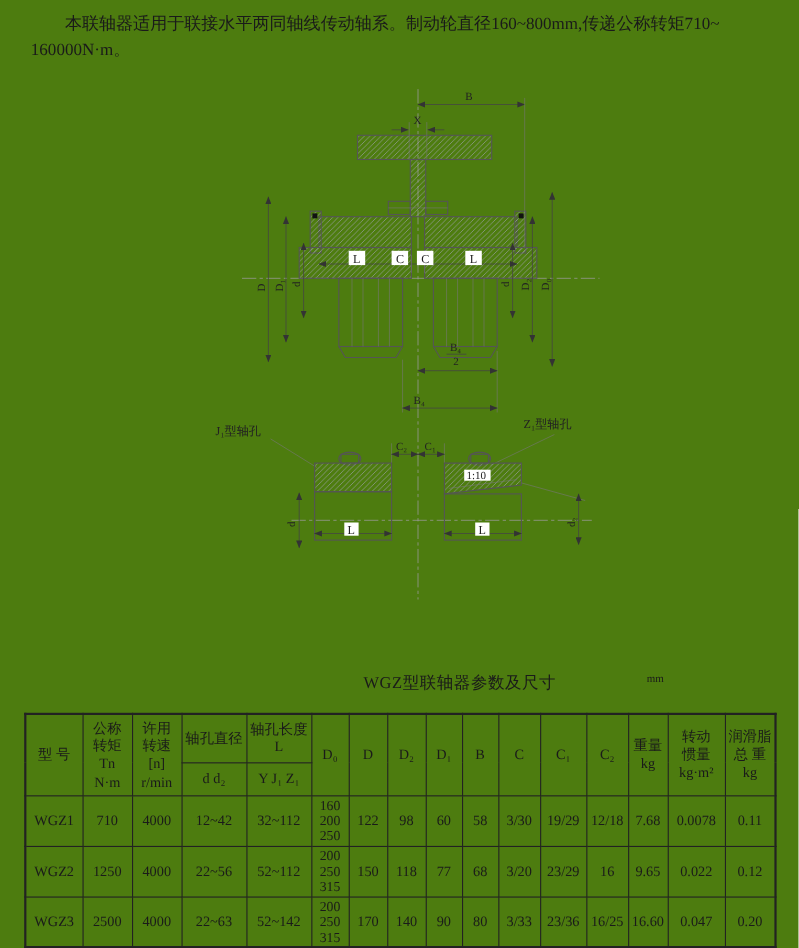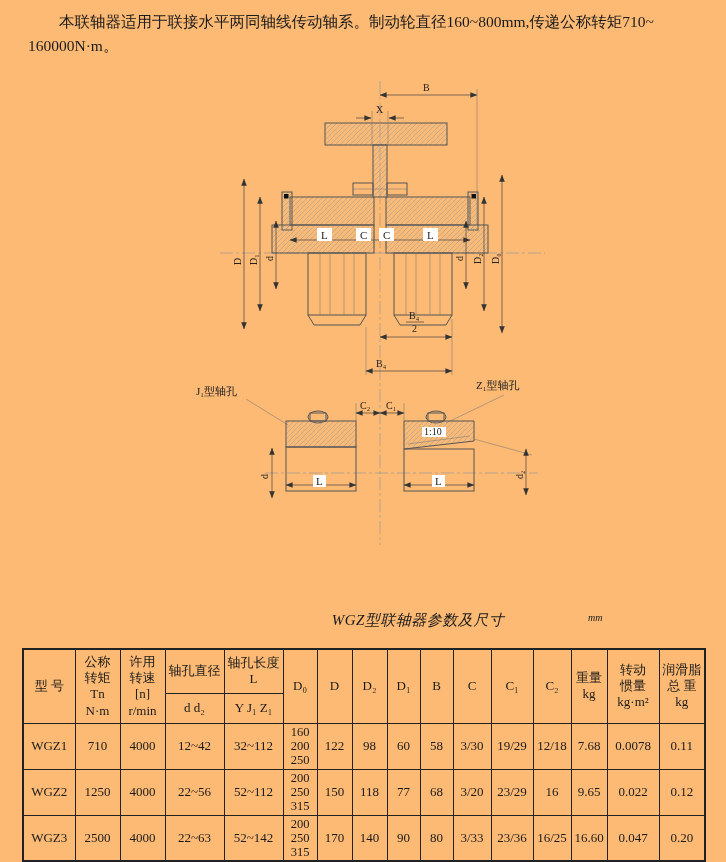--- a/index.html
+++ b/index.html
@@ -1,21 +1,21 @@
 <!DOCTYPE html>
 <html><head>
 <meta charset="utf-8">
 <style>
   html,body{margin:0;padding:0;background:#fff;}
   body{font-family:"Liberation Serif","DejaVu Serif",serif;color:#1a1a1a;}
-  .page{position:relative;width:726px;height:862px;background:#fdba74;overflow:hidden;}
+  .page{position:relative;width:726px;height:862px;background:#4d7c0f;overflow:hidden;}
   .intro{position:absolute;top:10px;left:28px;right:18px;font-size:15.5px;line-height:1.55;}
   .intro .l1{text-indent:2em;}
   .diagram-wrap{position:absolute;left:160px;top:75px;width:440px;height:485px;}
-  .cap-row{position:absolute;top:611px;left:0;width:726px;height:22px;font-style:italic;}
+  .cap-row{position:absolute;top:611px;left:0;width:726px;height:22px;}
   .cap{position:absolute;left:0;width:726px;text-align:center;transform:translateX(55px);
        font-size:15px;letter-spacing:.5px;}
   .unit{position:absolute;left:588px;top:1px;font-size:10px;}
   table.params{position:absolute;top:648px;left:22px;width:684px;border-collapse:collapse;
        table-layout:fixed;font-size:13px;}
   table.params th,table.params td{border:1px solid #222;text-align:center;vertical-align:middle;
        padding:1px 1px;font-weight:normal;}
   table.params{border:2px solid #222;}
   .pre{white-space:pre-line;line-height:1.25;}
   .tri{white-space:pre-line;line-height:1.12;font-size:12.5px;margin-left:29px;}

